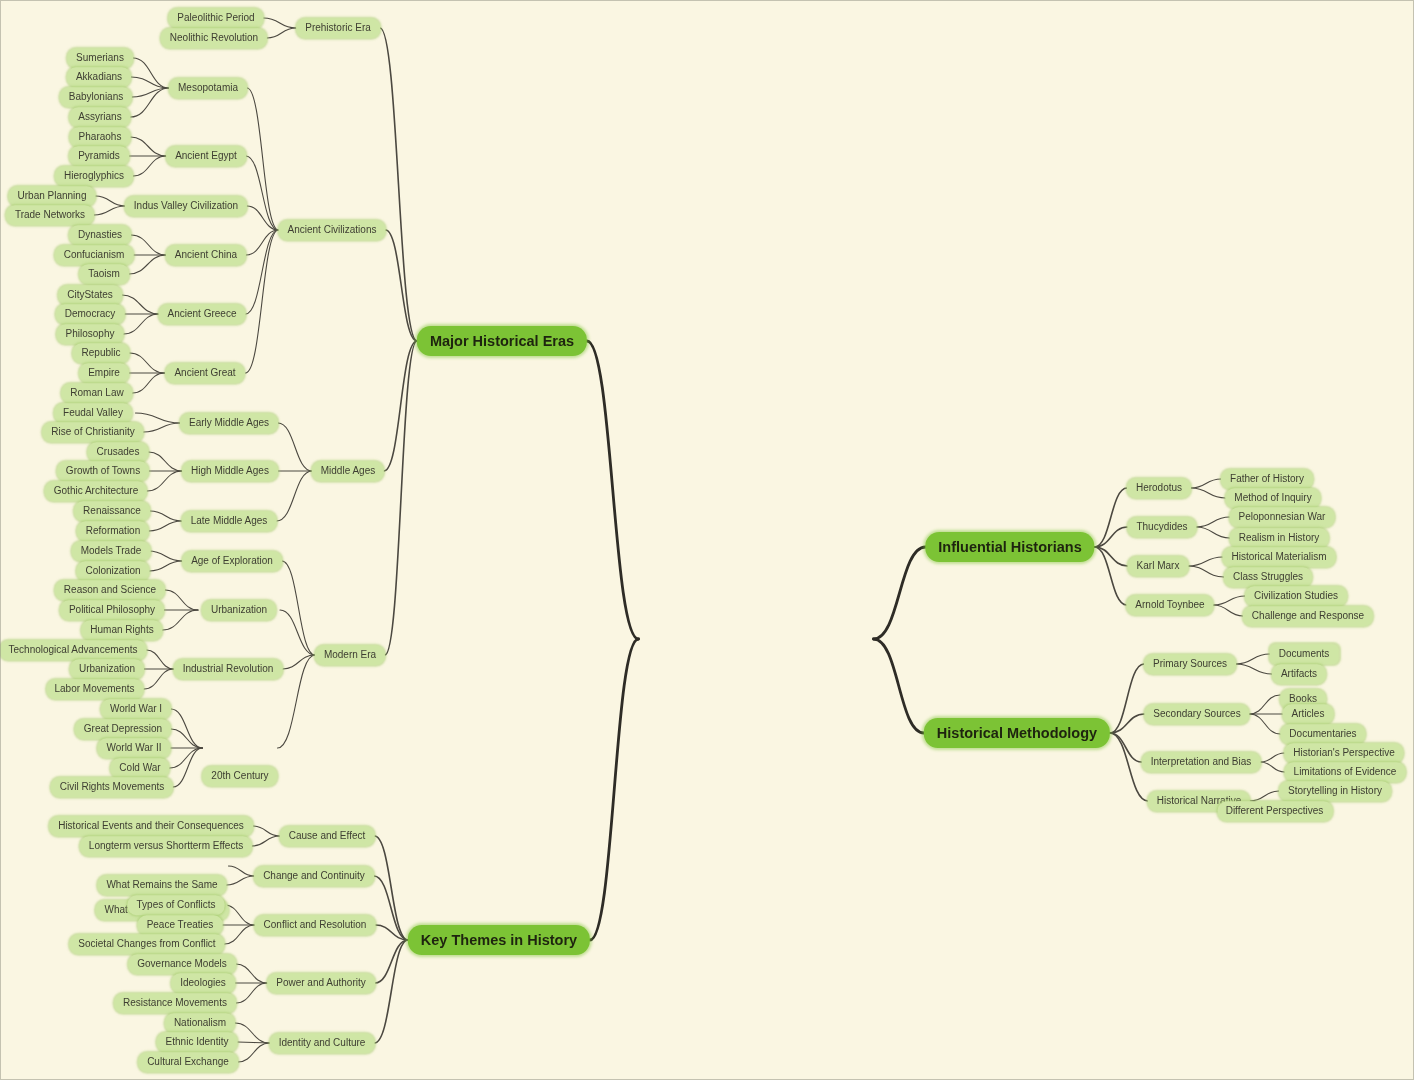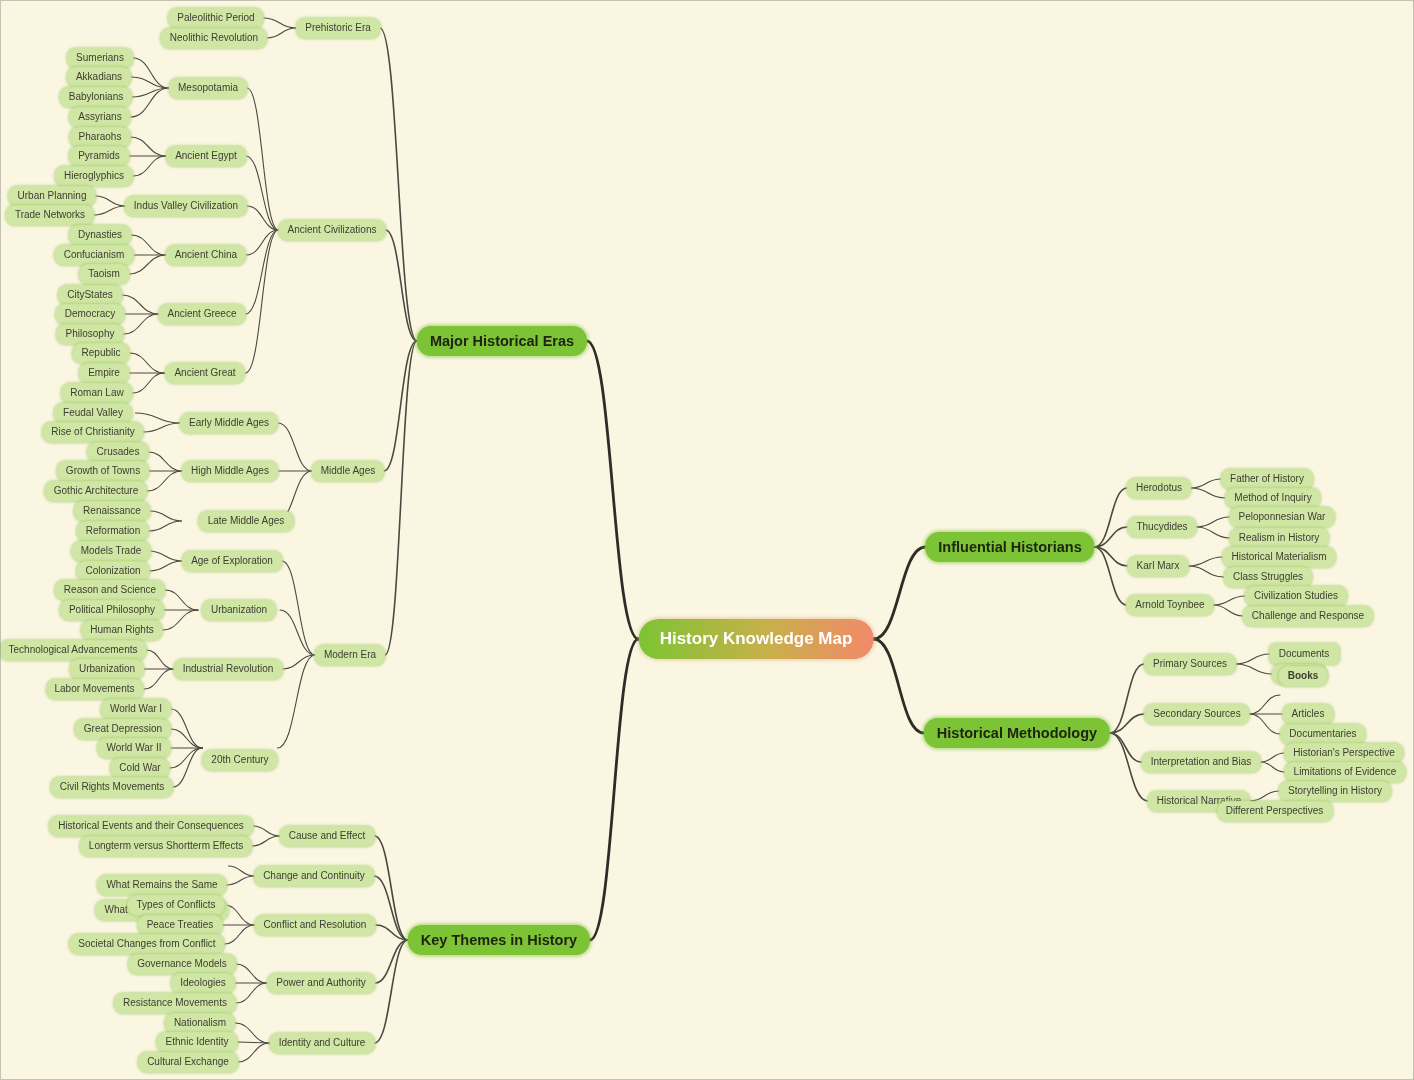--- a/index.html
+++ b/index.html
@@ -166,21 +166,20 @@
       <path d="M 1110 733 C 1127.25 733, 1127.25 714, 1144.5 714" fill="none" stroke="#4B4840" stroke-width="1.6" stroke-linecap="round"></path>
       <path d="M 1260.5 762 C 1272.5 762, 1272.5 753, 1284.5 753" fill="none" stroke="#4B4840" stroke-width="1.1" stroke-linecap="round"></path>
       <path d="M 1260.5 762 C 1272.5 762, 1272.5 772, 1284.5 772" fill="none" stroke="#4B4840" stroke-width="1.1" stroke-linecap="round"></path>
       <path d="M 1110 733 C 1125.75 733, 1125.75 762, 1141.5 762" fill="none" stroke="#4B4840" stroke-width="1.6" stroke-linecap="round"></path>
       <path d="M 1250 801 C 1264.5 801, 1264.5 791, 1279 791" fill="none" stroke="#4B4840" stroke-width="1.1" stroke-linecap="round"></path>
       <path d="M 1250 801 C 1262.5 801, 1262.5 811, 1275 811" fill="none" stroke="#4B4840" stroke-width="1.1" stroke-linecap="round"></path>
       <path d="M 1110 733 C 1129 733, 1129 801, 1148 801" fill="none" stroke="#4B4840" stroke-width="1.6" stroke-linecap="round"></path>
       <path d="M 873.5 639 C 898.75 639, 898.75 733, 924 733" fill="none" stroke="#2E2C26" stroke-width="2.8" stroke-linecap="round"></path>
     </svg>
 
-<div class="node root-node" style="left: 756px; top: 639px;">History Knowledge Map</div>
     <div class="node branch-node" style="left: 502px; top: 341px;">Major Historical Eras</div>
     <div class="node topic-node" style="left: 338px; top: 28px;">Prehistoric Era</div>
     <div class="node topic-node" style="left: 216px; top: 18px;">Paleolithic Period</div>
     <div class="node topic-node" style="left: 214px; top: 38px;">Neolithic Revolution</div>
     <div class="node topic-node" style="left: 332px; top: 230px;">Ancient Civilizations</div>
     <div class="node topic-node" style="left: 208px; top: 88px;">Mesopotamia</div>
     <div class="node topic-node" style="left: 100px; top: 58px;">Sumerians</div>
     <div class="node topic-node" style="left: 99px; top: 77px;">Akkadians</div>
     <div class="node topic-node" style="left: 96px; top: 97px;">Babylonians</div>
     <div class="node topic-node" style="left: 100px; top: 117px;">Assyrians</div>
@@ -204,36 +203,36 @@
     <div class="node topic-node" style="left: 104px; top: 373px;">Empire</div>
     <div class="node topic-node" style="left: 97px; top: 393px;">Roman Law</div>
     <div class="node topic-node" style="left: 348px; top: 471px;">Middle Ages</div>
     <div class="node topic-node" style="left: 229px; top: 423px;">Early Middle Ages</div>
     <div class="node topic-node" style="left: 93px; top: 413px;">Feudal Valley</div>
     <div class="node topic-node" style="left: 93px; top: 432px;">Rise of Christianity</div>
     <div class="node topic-node" style="left: 230px; top: 471px;">High Middle Ages</div>
     <div class="node topic-node" style="left: 118px; top: 452px;">Crusades</div>
     <div class="node topic-node" style="left: 103px; top: 471px;">Growth of Towns</div>
     <div class="node topic-node" style="left: 96px; top: 491px;">Gothic Architecture</div>
-    <div class="node topic-node" style="left: 229px; top: 521px; margin-left: 17px;">Late Middle Ages</div>
+    <div class="node topic-node" style="left: 229px; top: 521px;">Late Middle Ages</div>
     <div class="node topic-node" style="left: 112px; top: 511px;">Renaissance</div>
     <div class="node topic-node" style="left: 113px; top: 531px;">Reformation</div>
     <div class="node topic-node" style="left: 350px; top: 655px;">Modern Era</div>
     <div class="node topic-node" style="left: 232px; top: 561px;">Age of Exploration</div>
     <div class="node topic-node" style="left: 111px; top: 551px;">Models Trade</div>
     <div class="node topic-node" style="left: 113px; top: 571px;">Colonization</div>
     <div class="node topic-node" style="left: 239px; top: 610px;">Urbanization</div>
     <div class="node topic-node" style="left: 110px; top: 590px;">Reason and Science</div>
     <div class="node topic-node" style="left: 112px; top: 610px;">Political Philosophy</div>
     <div class="node topic-node" style="left: 122px; top: 630px;">Human Rights</div>
     <div class="node topic-node" style="left: 228px; top: 669px;">Industrial Revolution</div>
     <div class="node topic-node" style="left: 73px; top: 650px;">Technological Advancements</div>
     <div class="node topic-node" style="left: 107px; top: 669px;">Urbanization</div>
     <div class="node topic-node" style="left: 95px; top: 689px; padding-left: 8px;">Labor Movements</div>
-    <div class="node topic-node" style="left: 240px; top: 760px;">20th Century</div>
+    <div class="node topic-node" style="left: 240px; top: 776px;">20th Century</div>
     <div class="node topic-node" style="left: 136px; top: 709px;">World War I</div>
     <div class="node topic-node" style="left: 123px; top: 729px;">Great Depression</div>
     <div class="node topic-node" style="left: 134px; top: 748px;">World War II</div>
     <div class="node topic-node" style="left: 140px; top: 768px;">Cold War</div>
     <div class="node topic-node" style="left: 112px; top: 787px;">Civil Rights Movements</div>
     <div class="node branch-node" style="left: 499px; top: 940px;">Key Themes in History</div>
     <div class="node topic-node" style="left: 327px; top: 836px;">Cause and Effect</div>
     <div class="node topic-node" style="left: 151px; top: 826px;">Historical Events and their Consequences</div>
     <div class="node topic-node" style="left: 166px; top: 846px;">Longterm versus Shortterm Effects</div>
     <div class="node topic-node" style="left: 314px; top: 876px;">Change and Continuity</div>
@@ -262,21 +261,21 @@
     <div class="node topic-node" style="left: 1279px; top: 557px;">Historical Materialism</div>
     <div class="node topic-node" style="left: 1268px; top: 577px;">Class Struggles</div>
     <div class="node topic-node" style="left: 1170px; top: 605px;">Arnold Toynbee</div>
     <div class="node topic-node" style="left: 1296px; top: 596px;">Civilization Studies</div>
     <div class="node topic-node" style="left: 1308px; top: 616px;">Challenge and Response</div>
     <div class="node branch-node" style="left: 1017px; top: 733px;">Historical Methodology</div>
     <div class="node topic-node" style="left: 1190px; top: 664px;">Primary Sources</div>
     <div class="node topic-node" style="left: 1304px; top: 654px; border-radius: 6px;">Documents</div>
     <div class="node topic-node" style="left: 1299px; top: 674px;">Artifacts</div>
     <div class="node topic-node" style="left: 1197px; top: 714px;">Secondary Sources</div>
-    <div class="node topic-node" style="left: 1303px; top: 676px; font-weight: bold;">Books</div>
+    <div class="node topic-node" style="left: 1303px; top: 699px;">Books</div>
     <div class="node topic-node" style="left: 1308px; top: 714px;">Articles</div>
     <div class="node topic-node" style="left: 1323px; top: 734px;">Documentaries</div>
     <div class="node topic-node" style="left: 1201px; top: 762px;">Interpretation and Bias</div>
     <div class="node topic-node" style="left: 1344px; top: 753px;">Historian's Perspective</div>
     <div class="node topic-node" style="left: 1345px; top: 772px;">Limitations of Evidence</div>
     <div class="node topic-node" style="left: 1199px; top: 801px;">Historical Narrative</div>
     <div class="node topic-node" style="left: 1335px; top: 791px;">Storytelling in History</div>
     <div class="node topic-node" style="left: 1275px; top: 811px; padding-left: 8px;">Different Perspectives</div>
   </div>
 

